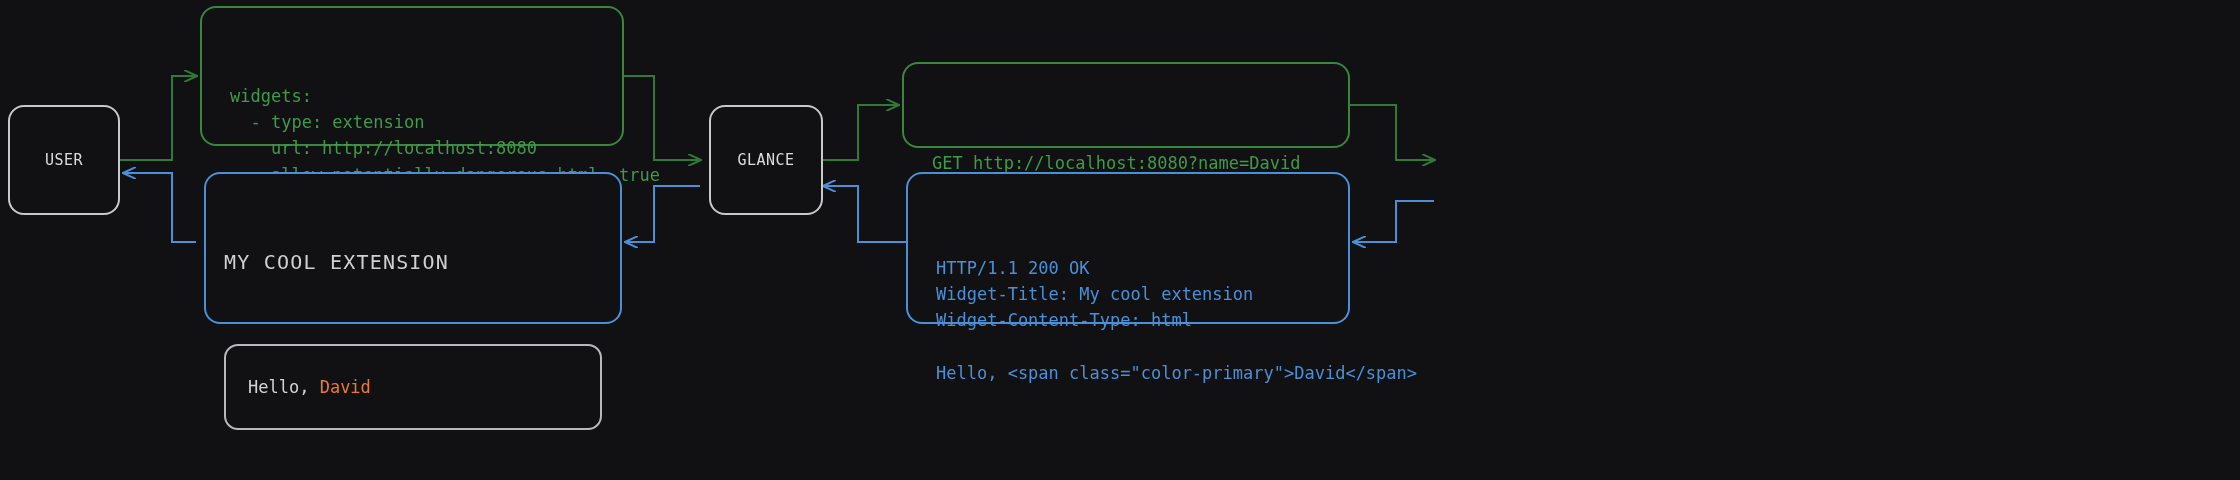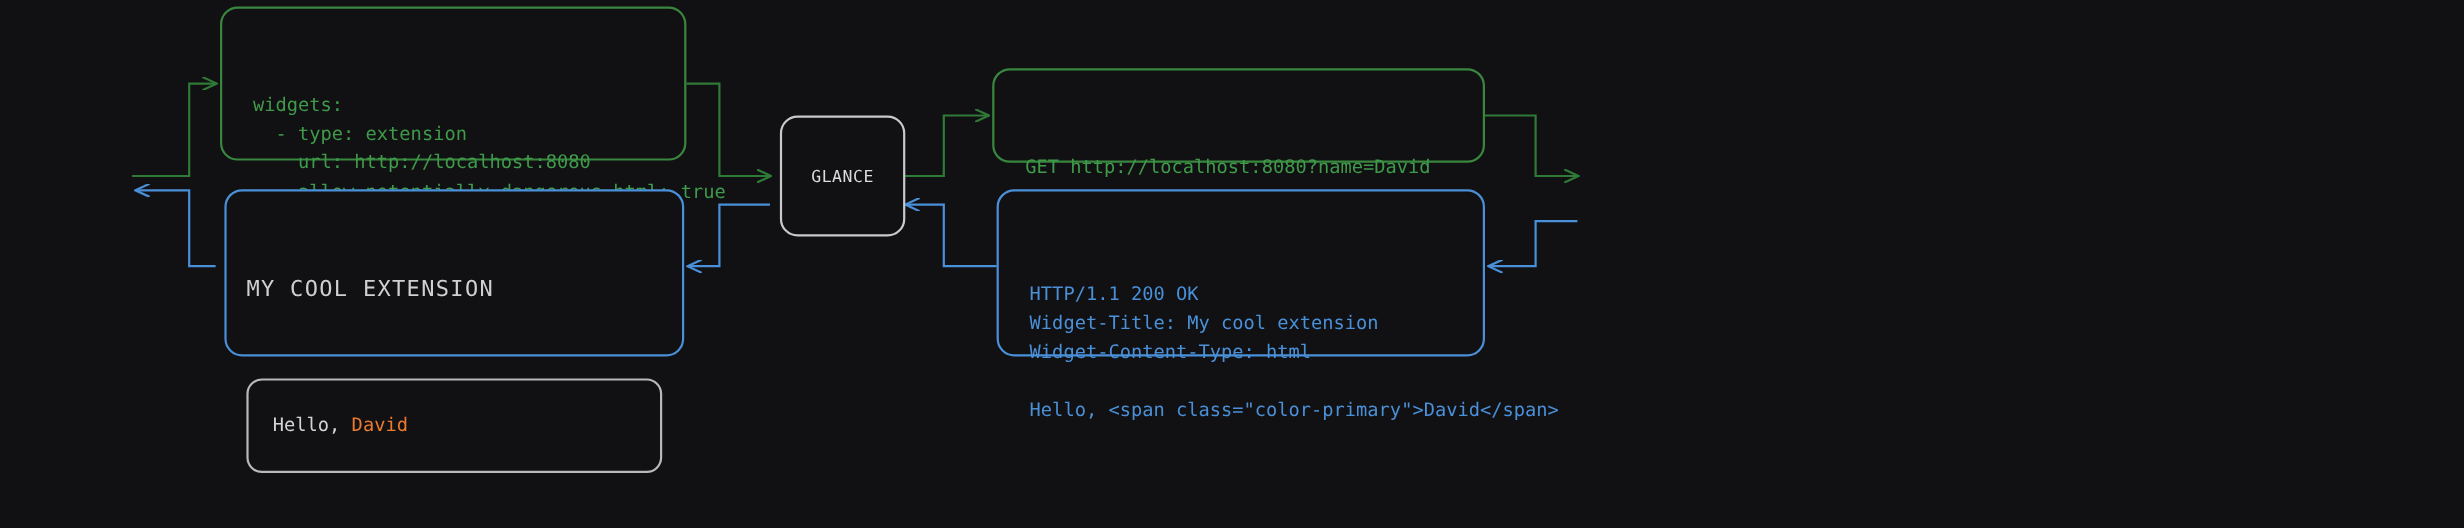--- a/index.html
+++ b/index.html
@@ -61,21 +61,21 @@
     border-color: #4a90d9;
     color: #4a90d9;
   }
   .msgbox.render {
     border-color: #4a90d9;
     color: #d4d4d4;
   }
 
   .vcenter {
     display: flex;
-    align-items: flex-start;
+    align-items: flex-end;
     height: 100%;
   }
 
   .widget-title {
     color: #d0d0d0;
     font-size: 20px;
     letter-spacing: 1.2px;
     margin: 6px 0 14px 18px;
     white-space: pre;
   }
@@ -119,20 +119,23 @@
 
     <path d="M1434,201 L1396,201 L1396,242 L1354,242" fill="none" stroke="#4a90d9" stroke-width="2" marker-end="url(#arrow-blue)"></path>
 
     <path d="M906,242 L858,242 L858,186 L824,186" fill="none" stroke="#4a90d9" stroke-width="2" marker-end="url(#arrow-blue)"></path>
 
     <path d="M700,186 L654,186 L654,242 L626,242" fill="none" stroke="#4a90d9" stroke-width="2" marker-end="url(#arrow-blue)"></path>
 
     <path d="M196,242 L172,242 L172,173 L124,173" fill="none" stroke="#4a90d9" stroke-width="2" marker-end="url(#arrow-blue)"></path>
   </svg>
 
+  <div class="actor" style="left:8px; top:105px; width:112px; height:110px;">
+    <span>USER</span>
+  </div>
 
   <div class="actor" style="left:696px; top:105px; width:114px; height:110px;margin-left:13px;">
     <span>GLANCE</span>
   </div>
 
 
   <div class="msgbox green" style="left:200px; top:6px; width:424px; height:140px;">
     <div>widgets:
   - type: extension
     url: http://localhost:8080

